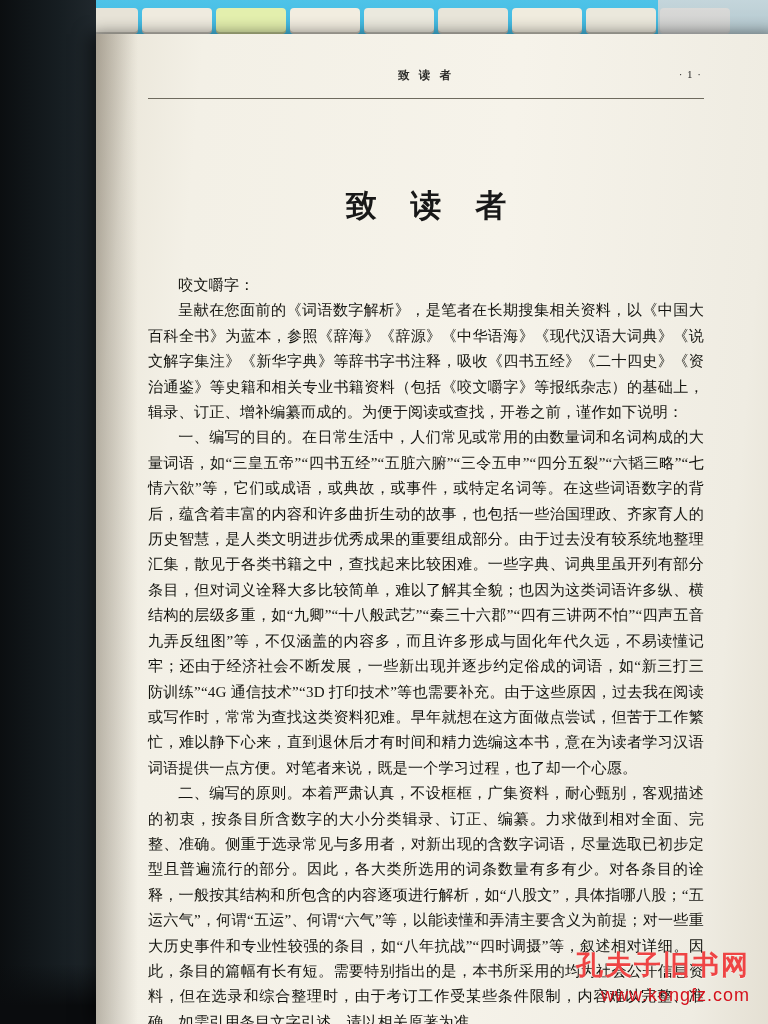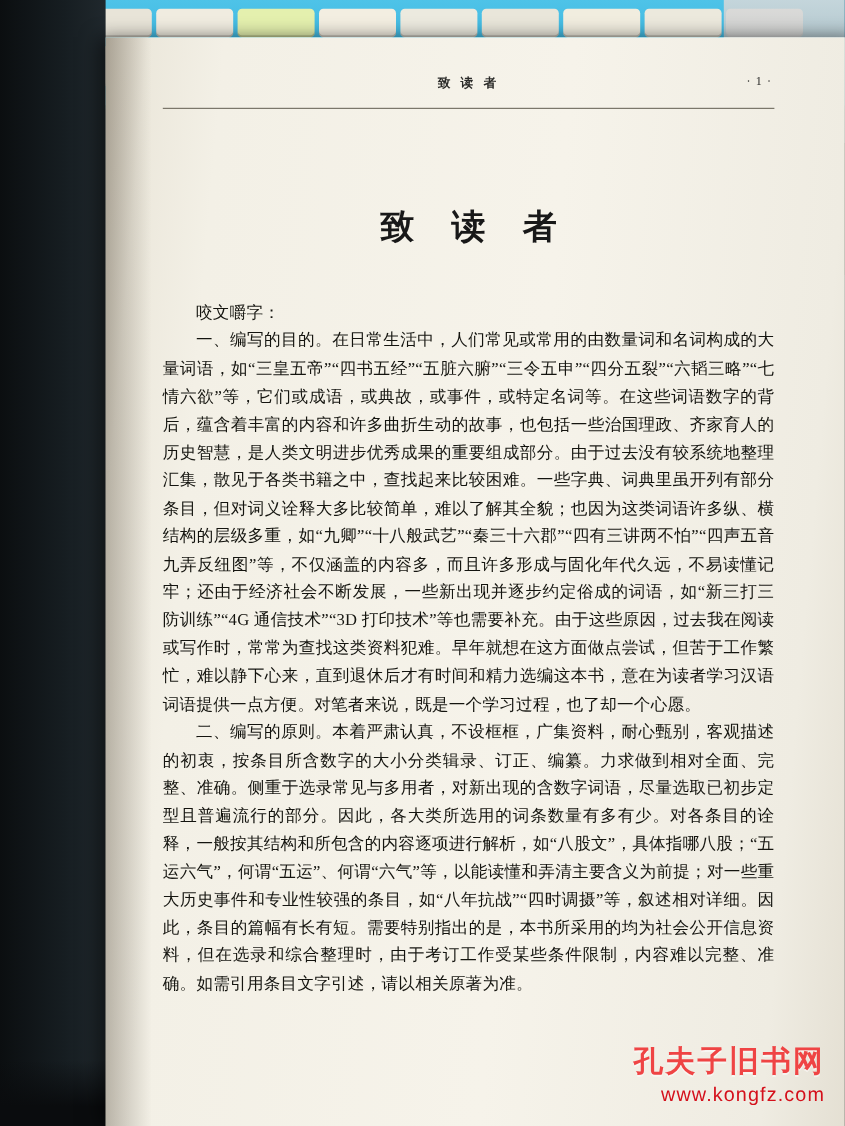--- a/index.html
+++ b/index.html
@@ -205,20 +205,21 @@
 
     <div class="runhead">
       <span class="runhead-title">致 读 者</span>
       <span class="runhead-page">· 1 ·</span>
     </div>
 
     <div class="doc-title">致 读 者</div>
 
     <div class="body-text">
       <p class="first">咬文嚼字：</p>
+      <p>呈献在您面前的《词语数字解析》，是笔者在长期搜集相关资料，以《中国大百科全书》为蓝本，参照《辞海》《辞源》《中华语海》《现代汉语大词典》《说文解字集注》《新华字典》等辞书字书注释，吸收《四书五经》《二十四史》《资治通鉴》等史籍和相关专业书籍资料（包括《咬文嚼字》等报纸杂志）的基础上，辑录、订正、增补编纂而成的。为便于阅读或查找，开卷之前，谨作如下说明：</p>
       <p>一、编写的目的。在日常生活中，人们常见或常用的由数量词和名词构成的大量词语，如“三皇五帝”“四书五经”“五脏六腑”“三令五申”“四分五裂”“六韬三略”“七情六欲”等，它们或成语，或典故，或事件，或特定名词等。在这些词语数字的背后，蕴含着丰富的内容和许多曲折生动的故事，也包括一些治国理政、齐家育人的历史智慧，是人类文明进步优秀成果的重要组成部分。由于过去没有较系统地整理汇集，散见于各类书籍之中，查找起来比较困难。一些字典、词典里虽开列有部分条目，但对词义诠释大多比较简单，难以了解其全貌；也因为这类词语许多纵、横结构的层级多重，如“九卿”“十八般武艺”“秦三十六郡”“四有三讲两不怕”“四声五音九弄反纽图”等，不仅涵盖的内容多，而且许多形成与固化年代久远，不易读懂记牢；还由于经济社会不断发展，一些新出现并逐步约定俗成的词语，如“新三打三防训练”“4G 通信技术”“3D 打印技术”等也需要补充。由于这些原因，过去我在阅读或写作时，常常为查找这类资料犯难。早年就想在这方面做点尝试，但苦于工作繁忙，难以静下心来，直到退休后才有时间和精力选编这本书，意在为读者学习汉语词语提供一点方便。对笔者来说，既是一个学习过程，也了却一个心愿。</p>
       <p>二、编写的原则。本着严肃认真，不设框框，广集资料，耐心甄别，客观描述的初衷，按条目所含数字的大小分类辑录、订正、编纂。力求做到相对全面、完整、准确。侧重于选录常见与多用者，对新出现的含数字词语，尽量选取已初步定型且普遍流行的部分。因此，各大类所选用的词条数量有多有少。对各条目的诠释，一般按其结构和所包含的内容逐项进行解析，如“八股文”，具体指哪八股；“五运六气”，何谓“五运”、何谓“六气”等，以能读懂和弄清主要含义为前提；对一些重大历史事件和专业性较强的条目，如“八年抗战”“四时调摄”等，叙述相对详细。因此，条目的篇幅有长有短。需要特别指出的是，本书所采用的均为社会公开信息资料，但在选录和综合整理时，由于考订工作受某些条件限制，内容难以完整、准确。如需引用条目文字引述，请以相关原著为准。</p>
     </div>
   </div>
 </div>
 
 <div class="wm">
   <div class="wm-cn">孔夫子旧书网</div>
   <div class="wm-url">www.kongfz.com</div>
 </div>

